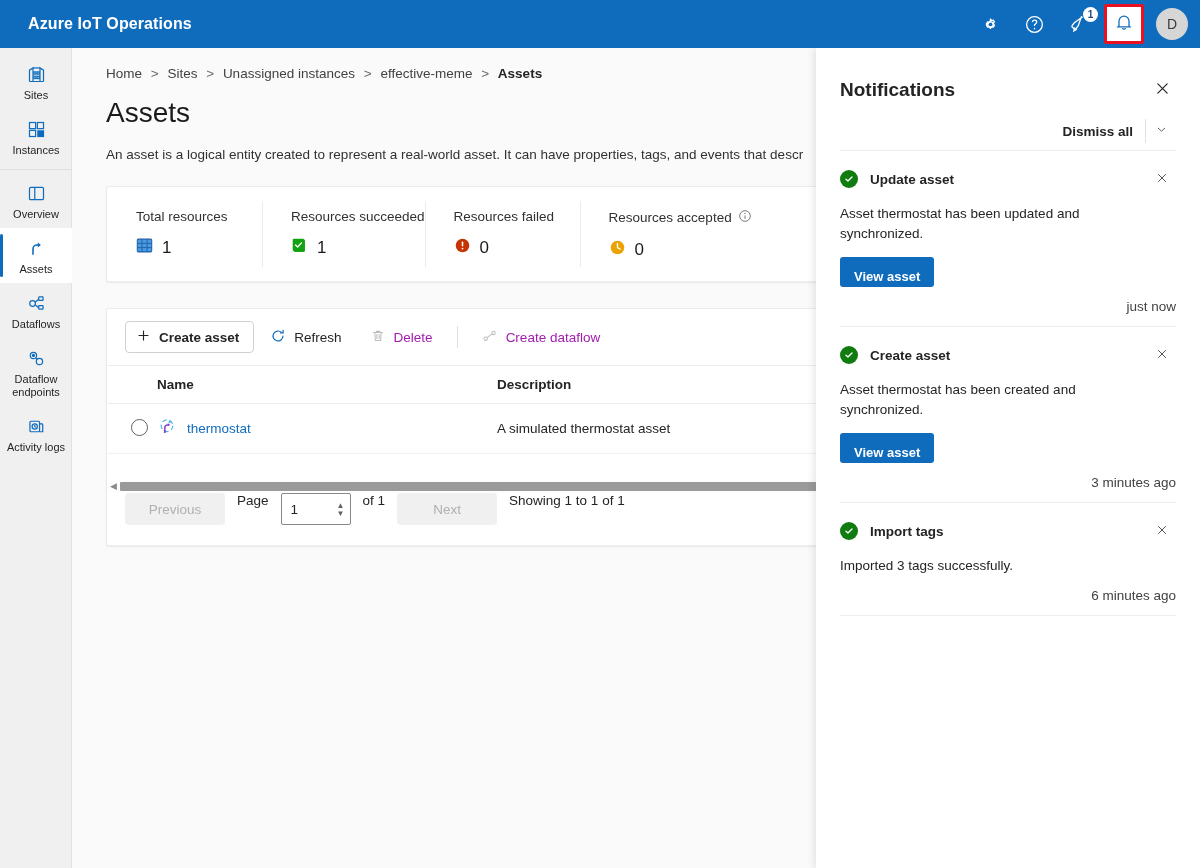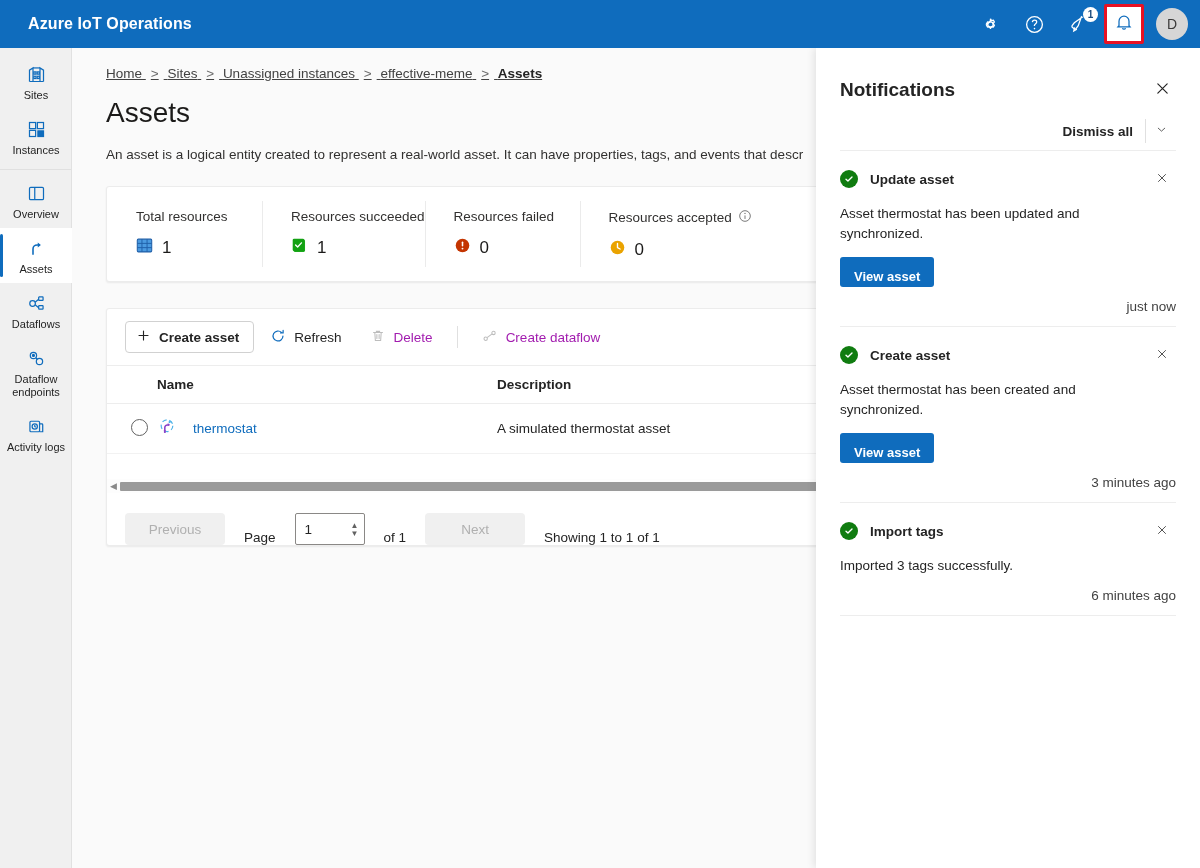--- a/index.html
+++ b/index.html
@@ -72,21 +72,21 @@
     width: 3px; background: #0f6cbd; border-radius: 2px;
   }
   .nav-sep { height: 1px; background: #e0e0e0; margin: 5px 0 3px; }
 
   
   .main {
     position: absolute; top: 48px; left: 72px; width: 1128px; height: 820px;
     background: #fafafa; overflow: hidden;
   }
   .breadcrumb {
-    margin: 18px 8px 0 34px; font-size: 13.5px; color: #424242; text-decoration: underline;
+    margin: 18px 8px 0 34px; font-size: 13.5px; color: #424242;
   }
   .breadcrumb .bc-link { color: #424242; }
   .breadcrumb .bc-sep { color: #6b6b6b; margin: 0 5px; }
   .breadcrumb .bc-cur { color: #242424; font-weight: bold; }
   .page-title {
     margin: 16px 0 0 34px; font-size: 28px; font-weight: normal; color: #1b1a19;
   }
   .page-desc {
     margin: 18px 0 0 34px; font-size: 13.5px; color: #323130;
     white-space: nowrap;
@@ -143,35 +143,35 @@
   .tbl td {
     font-size: 13.5px; color: #242424; padding: 13px 0;
     border-bottom: 1px solid #f2f2f2;
   }
   .col-radio { width: 50px; padding-left: 24px !important; }
   .col-name  { width: 340px; }
   .radio {
     width: 17px; height: 17px; border: 1px solid #616161; border-radius: 50%;
     display: inline-block; cursor: pointer; background: #fff;
   }
-  .name-cell { display: flex; align-items: center; gap: 16px; }
+  .name-cell { display: flex; align-items: center; gap: 10px; }
   .asset-link { color: #0f6cbd; cursor: pointer; }
 
   .hscroll {
     position: absolute; left: 0; right: 0; bottom: 52px; height: 14px;
     display: flex; align-items: center; background: #fdfdfd;
   }
   .hscroll .arrow { width: 13px; text-align: center; font-size: 9px; color: #8a8a8a; }
   .hscroll .thumb {
     height: 9px; background: #9a9a9a; border-radius: 1px; flex: 1; margin-right: 2px;
   }
 
   .pager {
     position: absolute; left: 0; right: 0; bottom: 0; height: 52px;
-    display: flex; align-items: flex-end; padding-left: 18px; gap: 19px;
+    display: flex; align-items: flex-start; padding-left: 18px; gap: 12px;
   }
   .pg-btn {
     height: 32px; min-width: 100px; padding: 0 14px; font-size: 13.5px;
     background: #f0f0f0; color: #b0b0b0; border: none; border-radius: 4px;
     cursor: default;
   }
   .pg-lbl { font-size: 13.5px; color: #242424; }
   .pg-input {
     width: 70px; height: 32px; border: 1px solid #8a8886; border-radius: 2px;
     display: flex; align-items: center; background: #fff;

